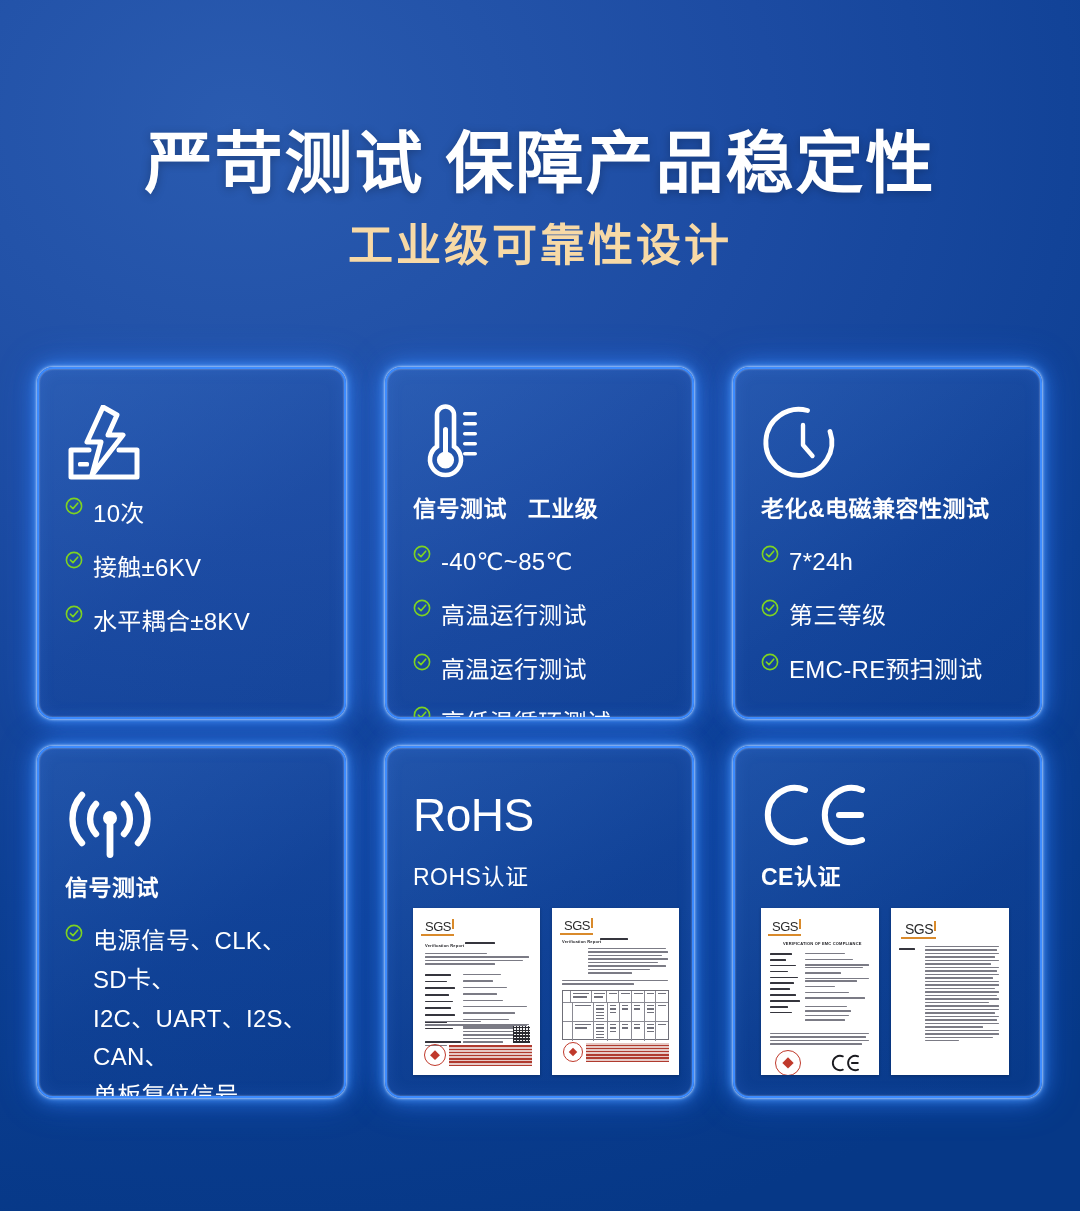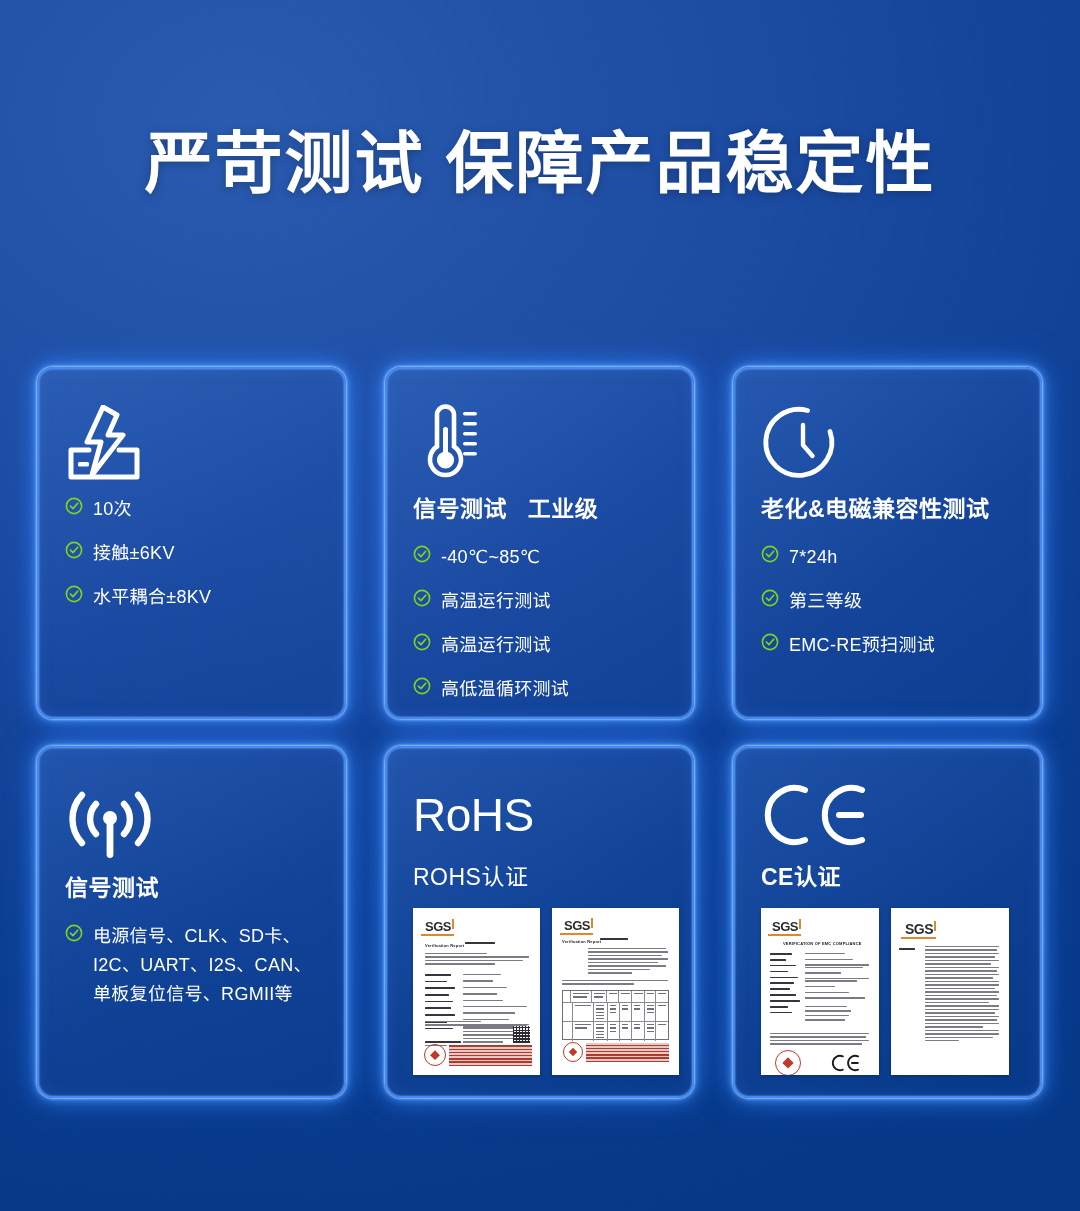--- a/index.html
+++ b/index.html
@@ -91,21 +91,21 @@
     display:flex;
     align-items:flex-start;
     margin-bottom:15px;
   }
   .bullet:last-child{ margin-bottom:0; }
 
   .chk{ flex:0 0 auto; margin-top:2px; margin-right:10px; }
   .chk svg{ display:block; }
 
   .bullet-text{
-    font-size:18px;
+    font-size:24px;
     color:#ffffff;
     line-height:1.62;
     letter-spacing:.3px;
     white-space:pre-line;
   }
 
   
   .cert-card{ padding:30px 26px 0 26px; }
 
   .cert-logo{ height:74px; display:flex; align-items:center; }
@@ -142,21 +142,21 @@
     position:relative;
     overflow:hidden;
     flex:0 0 auto;
     box-shadow:0 1px 3px rgba(0,0,0,.25);
   }
   .doc.narrow{ width:118px; }
 
   .sgs{
     position:absolute;
     font-family:"Liberation Sans","DejaVu Sans",sans-serif;
-    font-weight:bold;
+    font-weight:normal;
     color:#2b2b2b;
     letter-spacing:-.5px;
     line-height:1;
   }
   .sgs::before{
     content:"";
     position:absolute;
     left:-4px; right:-3px; bottom:-3px;
     height:2.2px;
     background:#d98a2b;
@@ -234,20 +234,21 @@
     white-space:nowrap;
   }
 </style>
 </head>
 <body>
 
 <div id="page">
 
   <div class="header">
     <div class="h-title">严苛测试 保障产品稳定性</div>
+    <div class="h-sub">工业级可靠性设计</div>
   </div>
 
   <div class="grid">
 
     <div class="card">
       <div class="card-icon">
         <svg width="84" height="78" viewBox="0 0 84 78" fill="none">
           <path d="M38 2 L22 37 L36 37 L27 70 L58 30 L43 30 L52 10 Z" stroke="#fff" stroke-width="5" stroke-linejoin="round" stroke-linecap="round"></path>
           <path d="M24 45 L6 45 L6 72 L72 72 L72 45 L54 45" stroke="#fff" stroke-width="5" stroke-linejoin="round" stroke-linecap="round"></path>
           <rect x="13" y="57" width="11" height="4.5" rx="1.5" fill="#fff"></rect>

